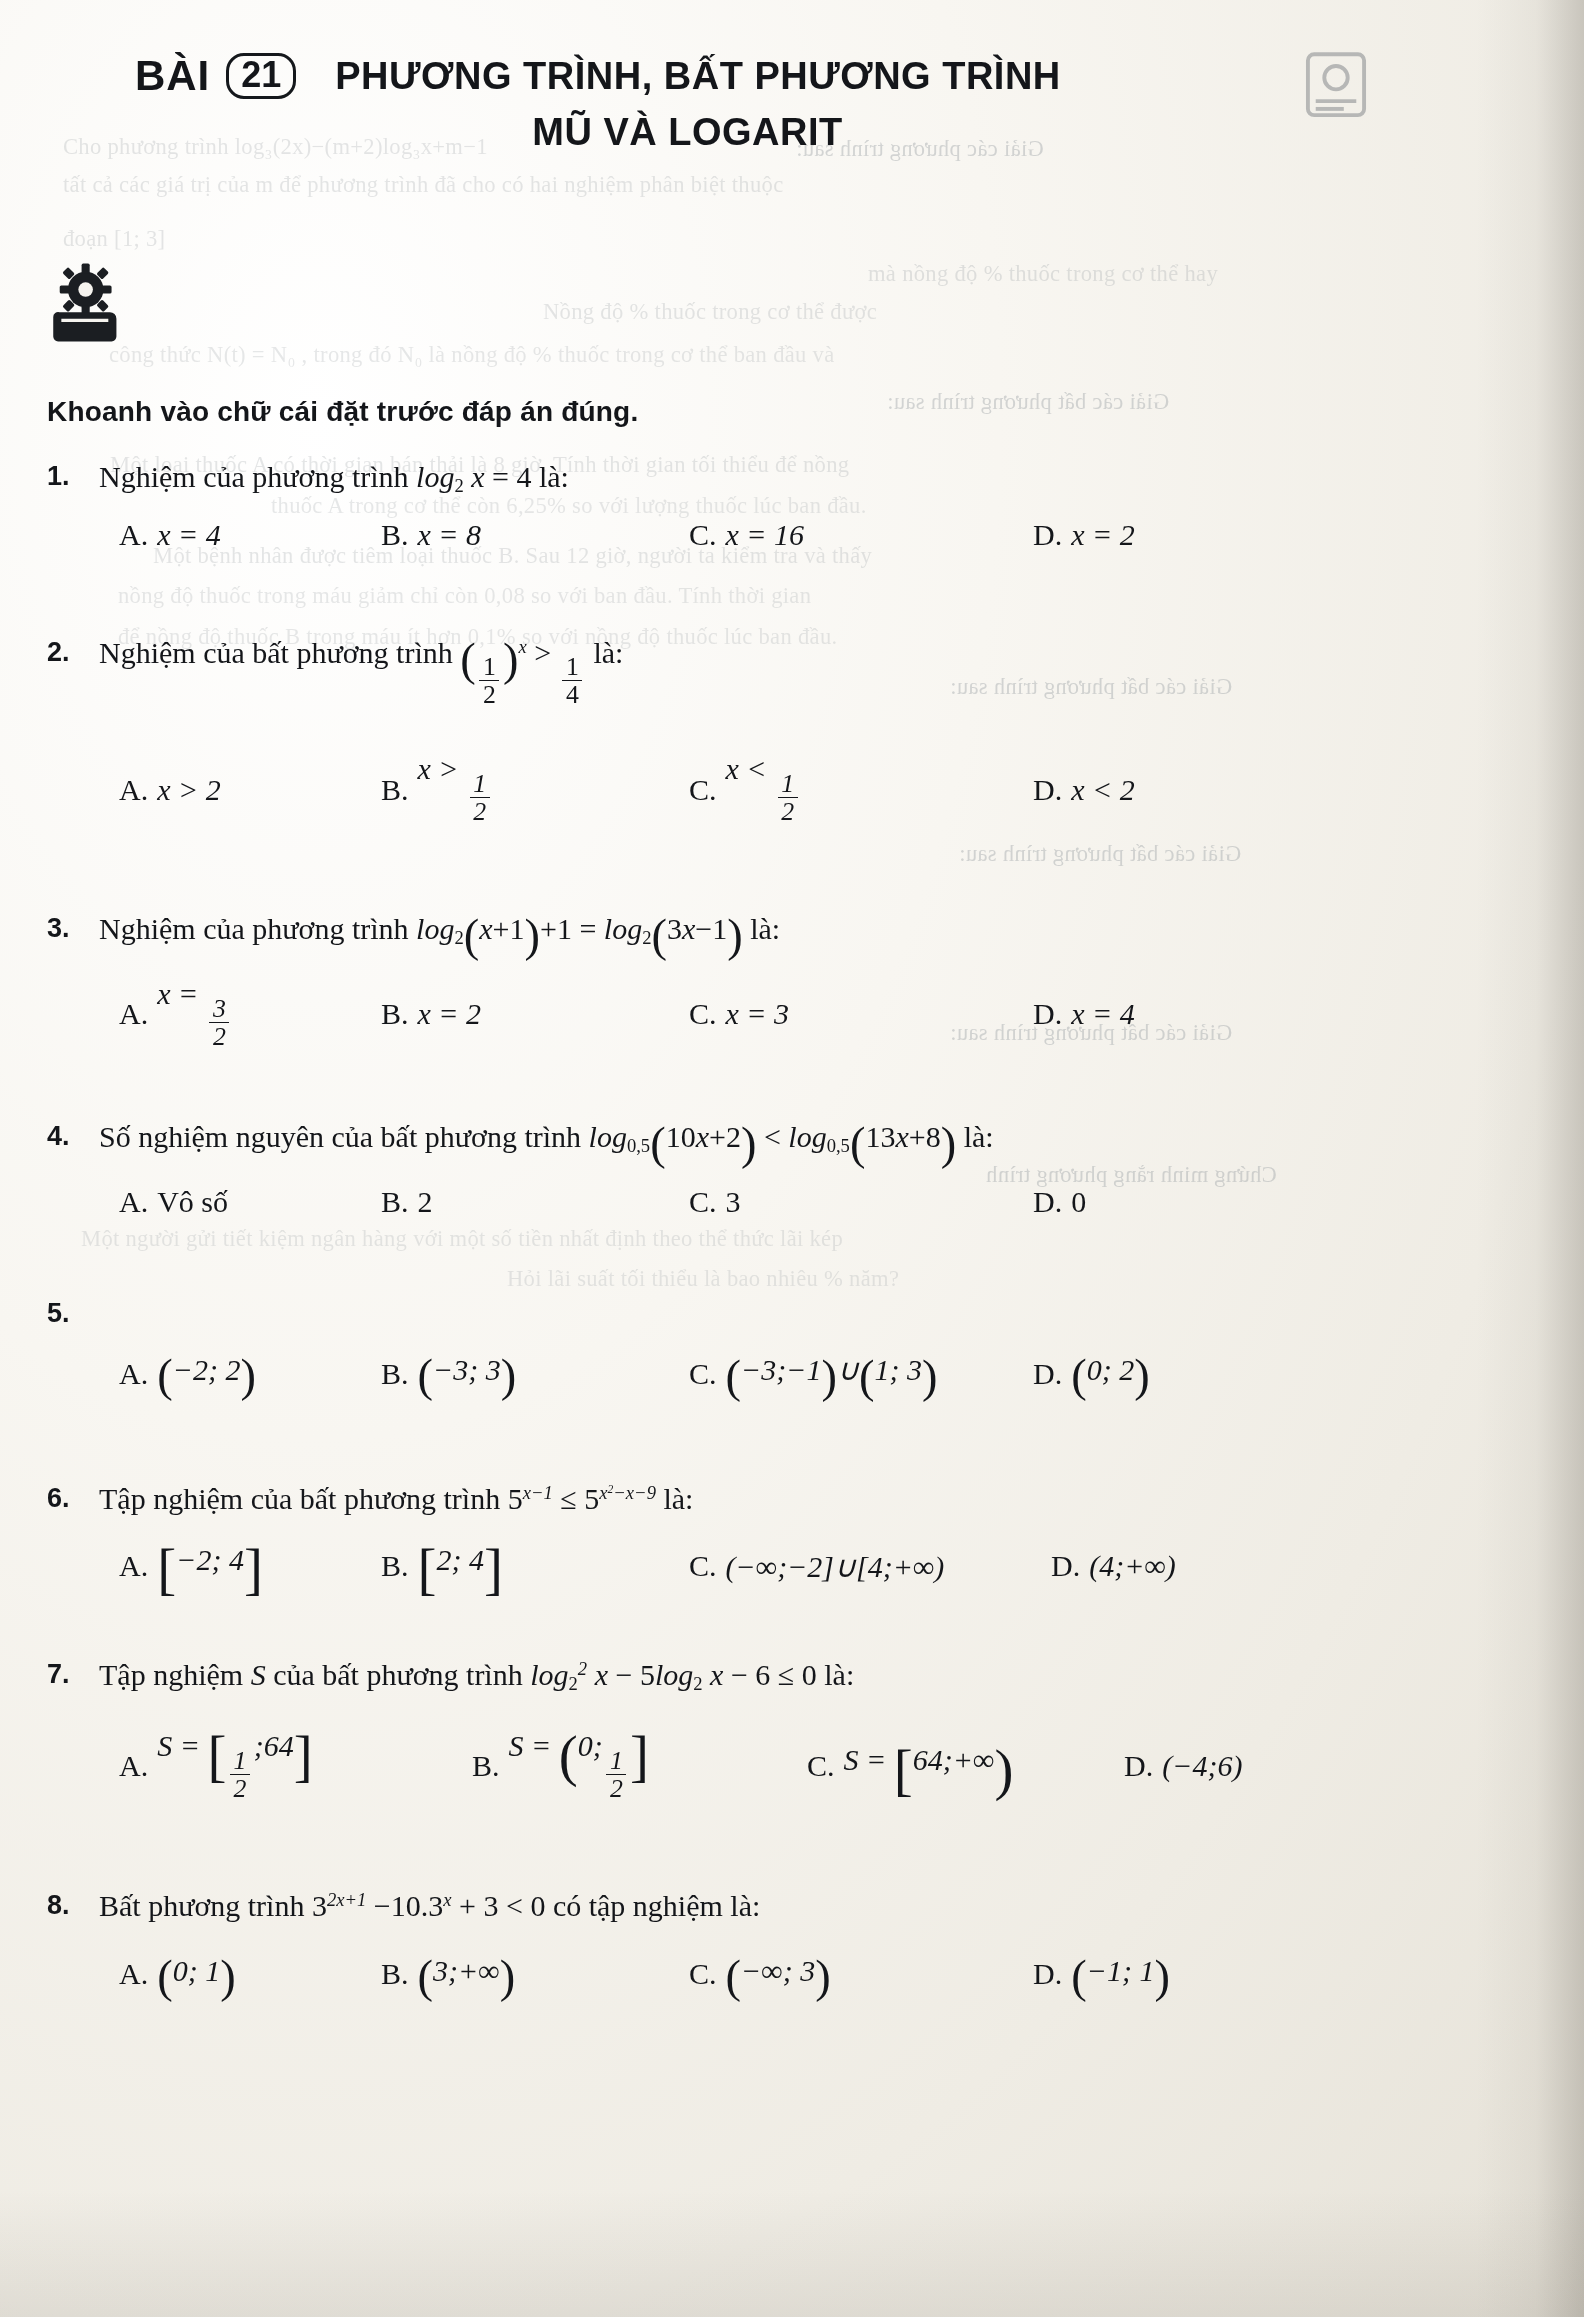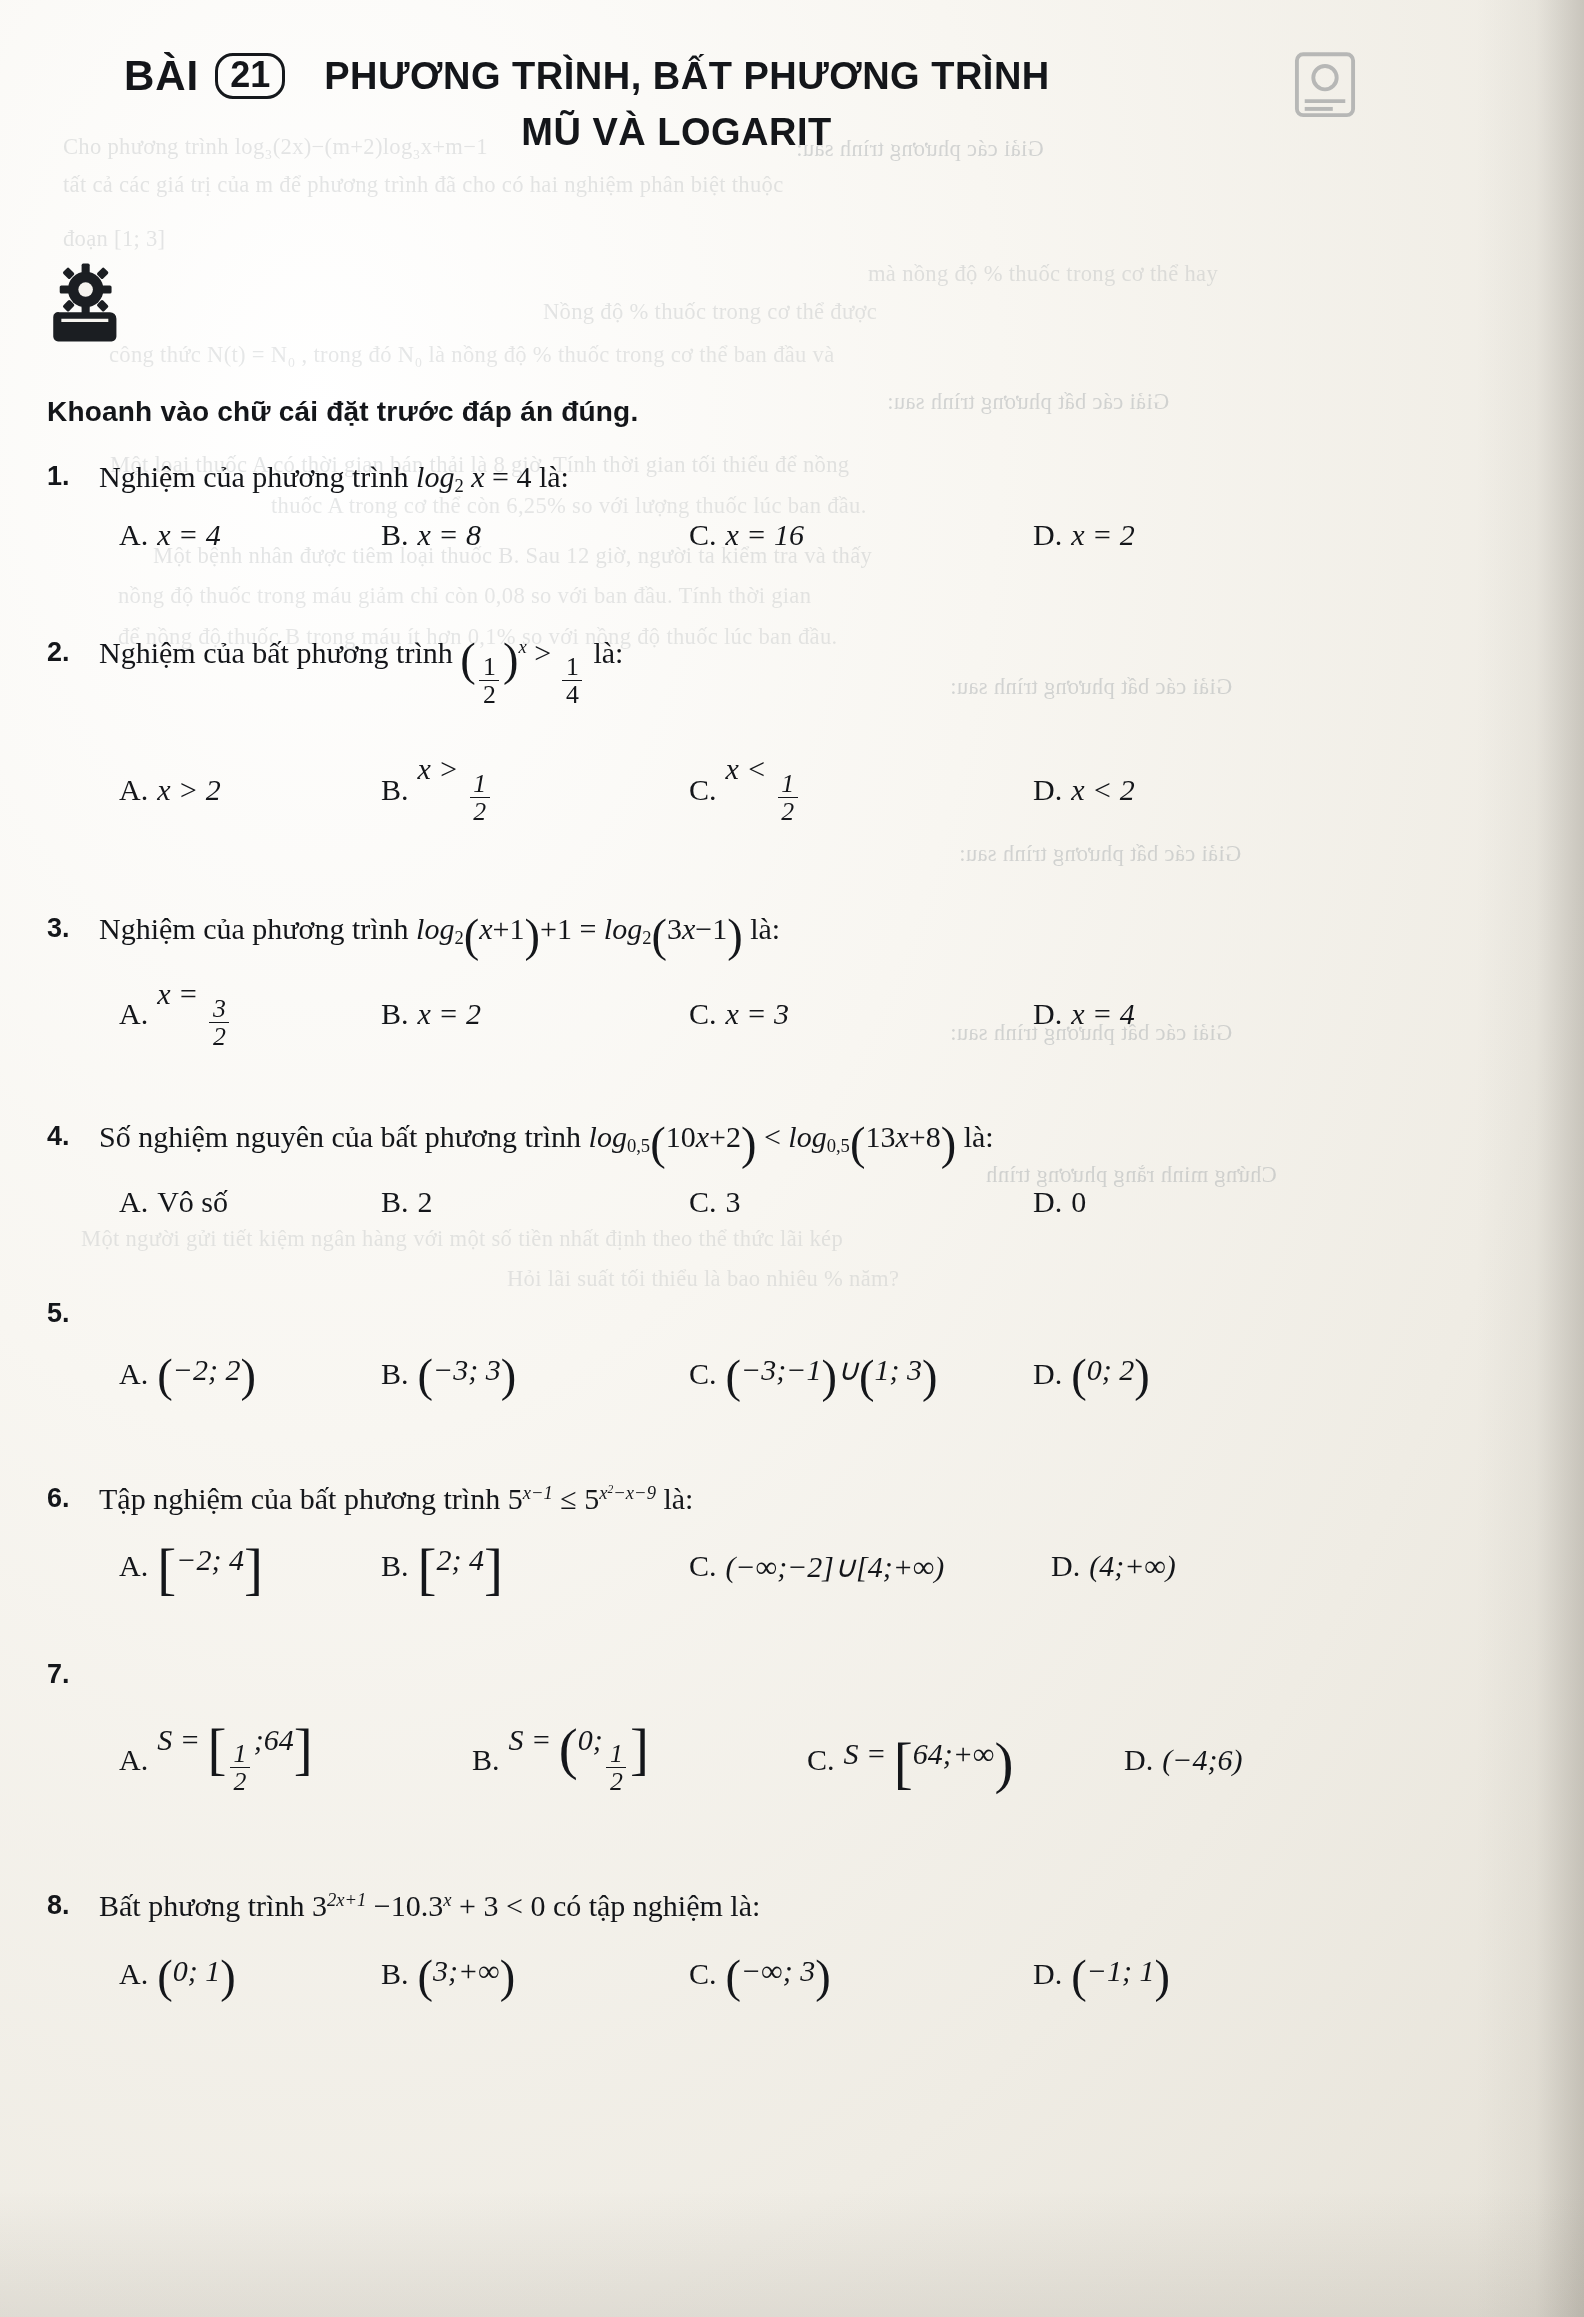--- a/index.html
+++ b/index.html
@@ -58,21 +58,21 @@
   .content {
     position: relative;
     z-index: 5;
     color: #14161a;
   }
 
   
   .header {
     position: absolute;
     top: 52px;
-    left: 124px;
+    left: 135px;
     width: 1285px;
   }
   .title-line1 {
     display: flex;
     align-items: center;
     gap: 16.3px;
   }
   .bai-word {
     font-family: "Liberation Sans", sans-serif;
     font-weight: bold;
@@ -437,20 +437,23 @@
         <div class="opt">
           <span class="opt-lab">D.</span>
           <span class="math">(4;+∞)</span>
         </div>
       </div>
     </div>
 
     <div class="q" style="top:1655px;">
       <div class="q-head">
         <div class="q-num">7.</div>
+        <div class="q-text">
+          Tập nghiệm <span class="math">S</span> của bất phương trình <span class="math">log<sub>2</sub><sup>2</sup></span> <span class="math">x</span> − 5<span class="math">log<sub>2</sub></span> <span class="math">x</span> − 6 ≤ 0 là:
+        </div>
       </div>
       <div class="opts" style="margin-top:33px;">
         <div class="opt" style="width:353px;">
           <span class="opt-lab">A.</span>
           <span class="math"><span class="up"></span>S = <span class="bracket-big">[</span><span class="frac">
                 <span class="num">1</span>
                 <span class="den">2</span>
               </span>;64<span class="bracket-big">]</span></span>
         </div>
         <div class="opt" style="width:335px;">

